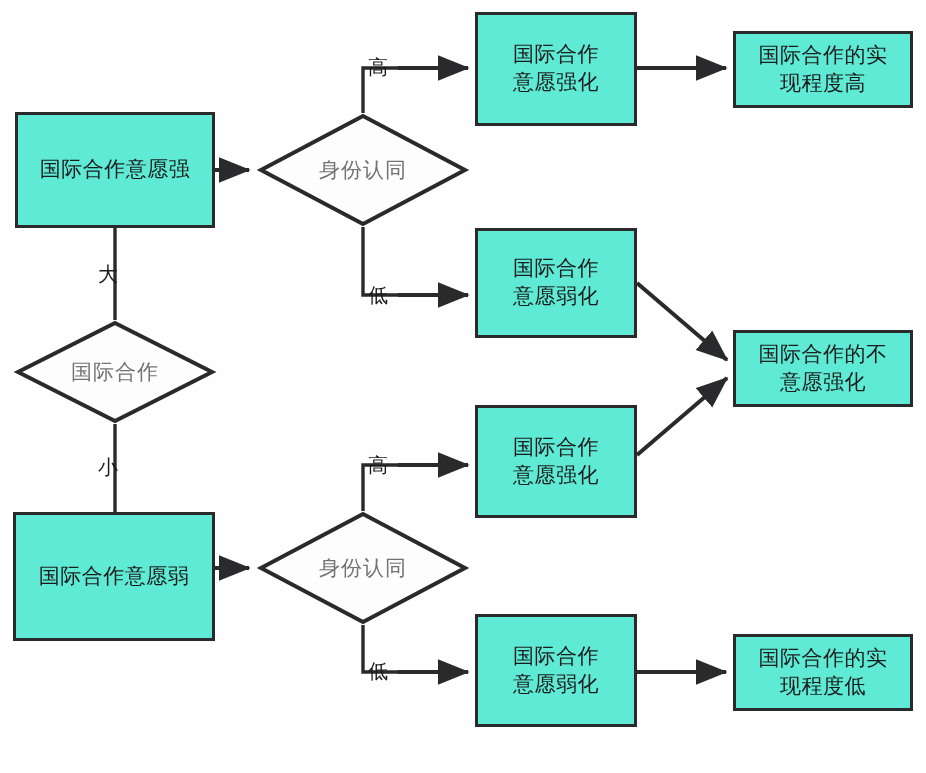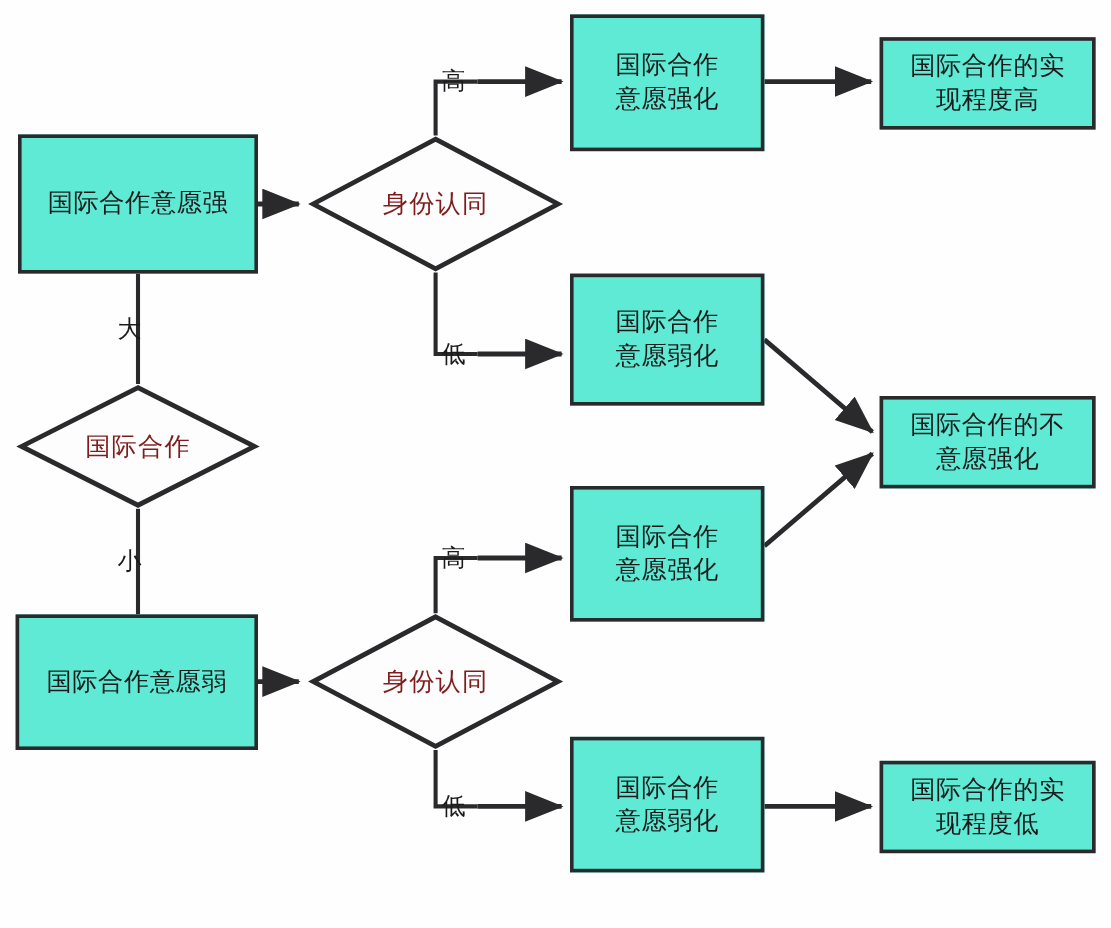--- a/index.html
+++ b/index.html
@@ -57,21 +57,21 @@
     position: absolute;
     left: 0;
     top: 0;
     width: 100%;
     height: 100%;
     display: flex;
     align-items: center;
     justify-content: center;
     font-size: 21px;
     letter-spacing: 1px;
-    color: #7f1d1d;
+    color: #737373;
   }
   .edge-label {
     position: absolute;
     font-size: 20px;
     color: #1b1b1b;
     background: transparent;
     line-height: 1;
     white-space: nowrap;
   }
 </style>
@@ -116,21 +116,21 @@
       <line x1="637" y1="455" x2="727" y2="378" marker-end="url(#arrow)"></line>
 
       <line x1="637" y1="672" x2="726" y2="672" marker-end="url(#arrow)"></line>
     </g>
   </svg>
 
   <div class="node box" style="left:15px; top:112px; width:200px; height:116px;text-align:right;">
     <span class="lbl">国际合作意愿强</span>
   </div>
 
-  <div class="node box" style="left:13px; top:512px; width:202px; height:113px;">
+  <div class="node box" style="left:13px; top:512px; width:202px; height:129px;">
     <span class="lbl">国际合作意愿弱</span>
   </div>
 
   <div class="node box" style="left:475px; top:12px; width:162px; height:114px;">
     <span class="lbl">国际合作
 意愿强化</span>
   </div>
 
   <div class="node box" style="left:475px; top:228px; width:162px; height:110px;">
     <span class="lbl">国际合作

